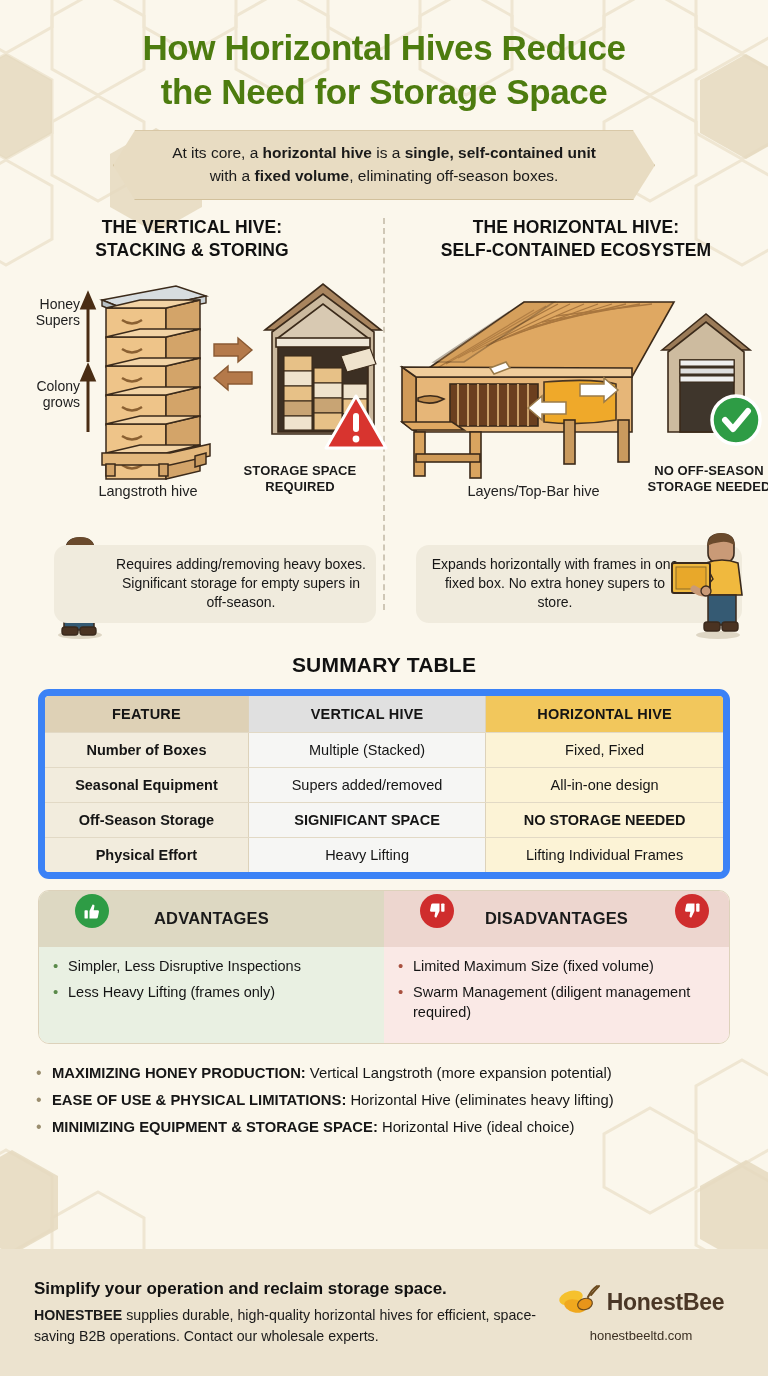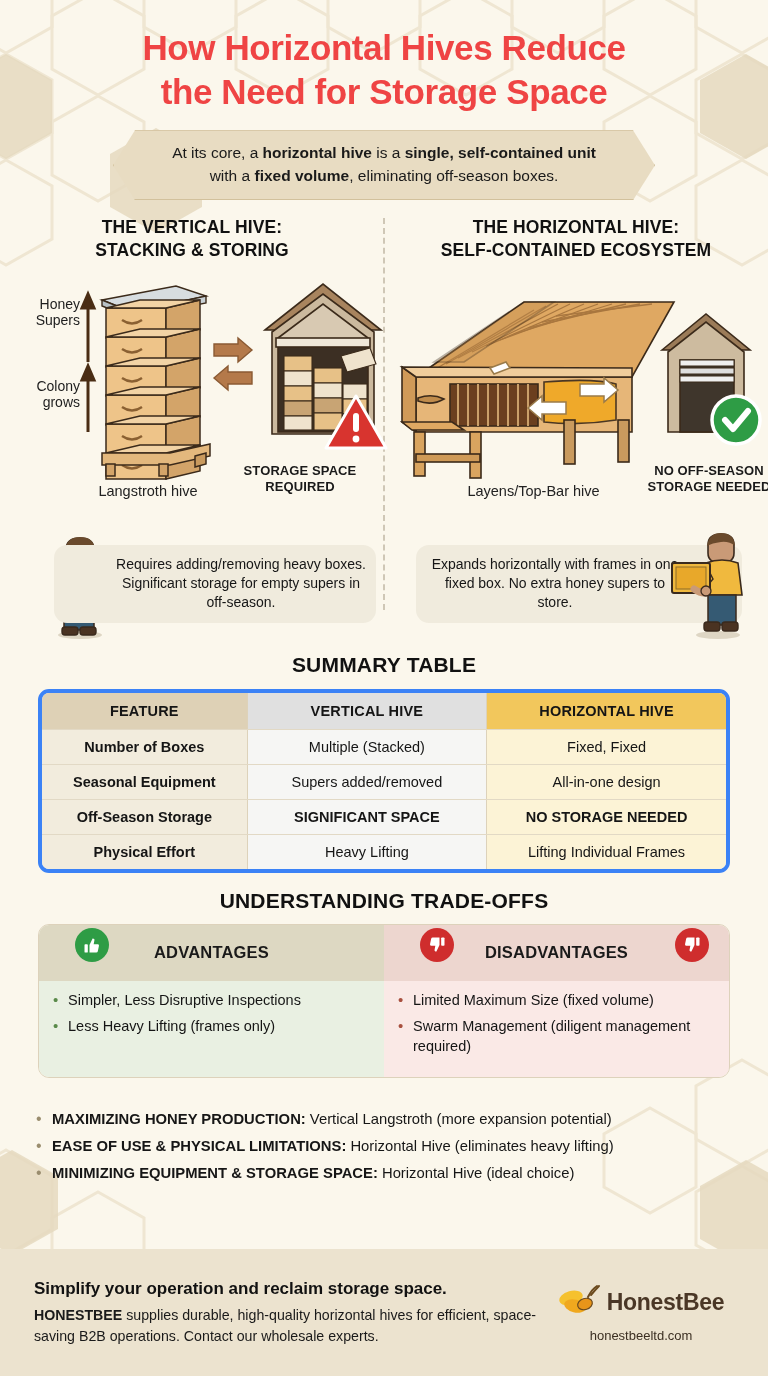--- a/index.html
+++ b/index.html
@@ -19,21 +19,21 @@
   
   .layer { position: relative; z-index: 2; }
 
   
   .title {
     text-align: center;
     font-size: 35px;
     font-weight: bold;
     line-height: 1.26;
     letter-spacing: -0.4px;
-    color: #ef4444;
+    color: #4d7c0f;
     padding: 26px 42px 0;
   }
   .title .l2 { display: block; }
 
   
   .subhead-wrap { display: flex; justify-content: center; margin-top: 16px; }
   .subhead {
     position: relative;
     width: 542px;
     padding: 11px 46px 12px;
@@ -104,21 +104,21 @@
   
   .sec-head {
     text-align: center;
     font-size: 21px;
     font-weight: bold;
     letter-spacing: 0.2px;
     color: #111;
   }
 
   
-  .table-wrap { margin: 12px 38px 0; border-radius: 11px; overflow: hidden; border: 4px solid #3b82f6; }
+  .table-wrap { margin: 12px 38px 0; border-radius: 11px; overflow: hidden; border: 7px solid #3b82f6; }
   table { width: 100%; border-collapse: collapse; }
   th, td {
     text-align: center;
     font-size: 14.5px;
     padding: 9px 6px;
     border-right: 1px solid #ddd2ba;
     border-bottom: 1px solid #e2d9c5;
     color: #151515;
   }
   th:last-child, td:last-child { border-right: none; }
@@ -153,21 +153,21 @@
     content: "•"; position: absolute; left: 0; top: -1px; font-size: 15px;
   }
   .to-body.adv li::before { color: #5a8a4a; }
   .to-body.dis li::before { color: #a8503f; }
   .to-icon { position: absolute; width: 34px; height: 34px; border-radius: 50%; display:flex; align-items:center; justify-content:center; }
   .to-icon.g { background: #2e9c45; left: 36px; top: 3px; }
   .to-icon.r1 { background: #cf2d2d; left: 36px; top: 3px; }
   .to-icon.r2 { background: #cf2d2d; right: 20px; top: 3px; }
 
   
-  .choices { margin: 30px 34px 0; }
+  .choices { margin: 18px 34px 0; }
   .choices li {
     list-style: none; position: relative; padding-left: 18px;
     font-size: 14.8px; line-height: 1.5; margin-bottom: 5px; color: #161616;
   }
   .choices li::before { content: "•"; position: absolute; left: 2px; top: -1px; color: #9a8d6e; font-size: 16px; }
   .choices b { font-weight: bold; }
 
   
   .footer {
     position: absolute; left: 0; bottom: 0; width: 768px; height: 127px;
@@ -516,21 +516,20 @@
             </tr>
             <tr>
               <td class="c0">Physical Effort</td>
               <td class="c1">Heavy Lifting</td>
               <td class="c2">Lifting Individual Frames</td>
             </tr>
           </tbody>
       </table>
     </div>
 
-    <h2 class="sec-head" style="margin-top:16px;">UNDERSTANDING TRADE-OFFS</h2>
     <div class="tradeoff">
       <div class="to-col">
         <div class="to-head adv">
           <span class="to-icon g">
             <svg width="20" height="20" viewBox="0 0 24 24" fill="#fff">
                 <path d="M9 21h8a2 2 0 0 0 2-1.6l1.3-6.3A1.6 1.6 0 0 0 18.7 11H14l.8-4a2.2 2.2 0 0 0-2.1-2.8L9 12z"></path>
                 <rect x="3" y="11" width="4" height="10" rx="1"></rect>
               </svg>
           </span>
           <span>ADVANTAGES</span>

